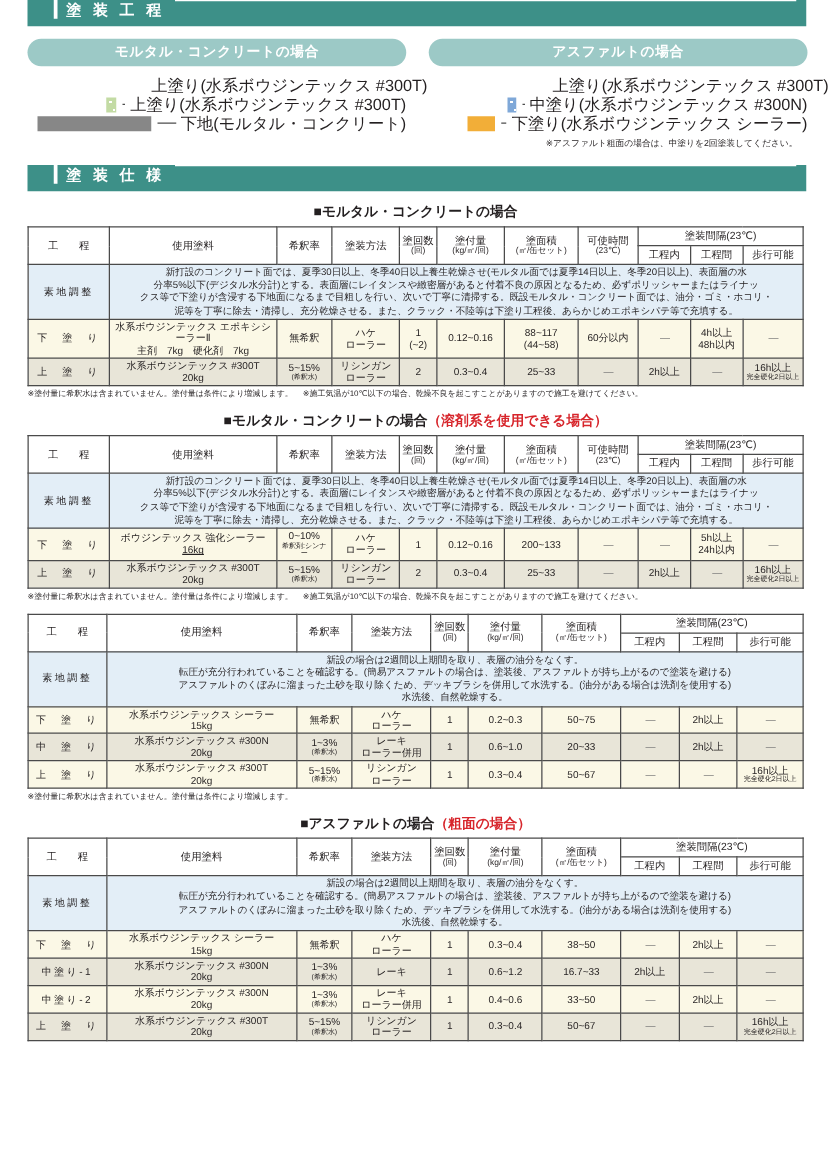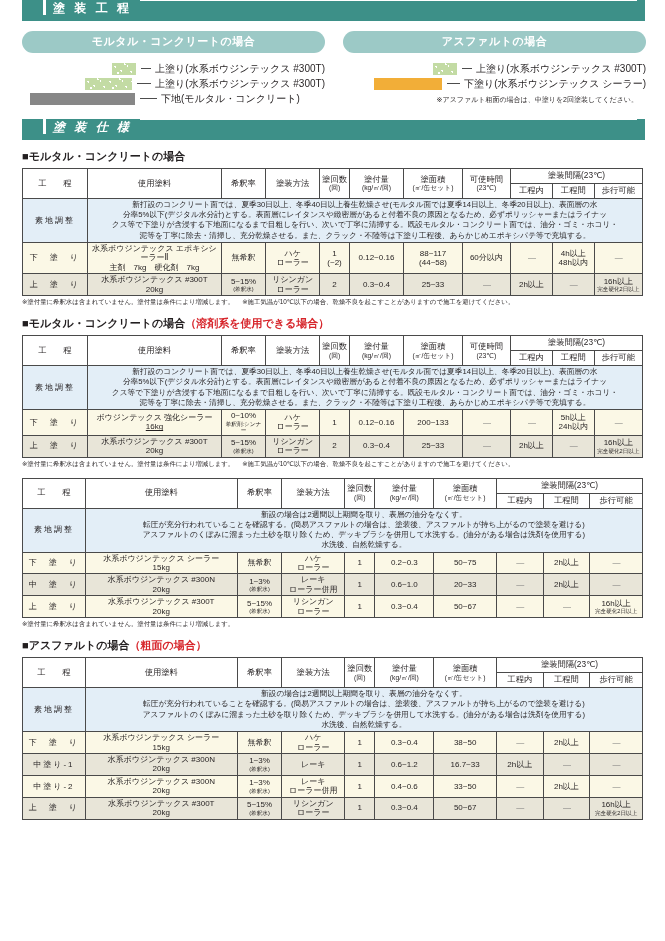--- a/index.html
+++ b/index.html
@@ -82,26 +82,26 @@
     background-image:
       radial-gradient(circle at 15% 30%, #ffffff 0 1px, transparent 1px),
       radial-gradient(circle at 42% 65%, #ffffff 0 1px, transparent 1px),
       radial-gradient(circle at 70% 25%, #ffffff 0 1px, transparent 1px),
       radial-gradient(circle at 88% 72%, #ffffff 0 1px, transparent 1px),
       radial-gradient(circle at 28% 85%, #ffffff 0 1px, transparent 1px),
       radial-gradient(circle at 58% 12%, #ffffff 0 1px, transparent 1px);
     background-size: 22px 12px;
   }
   .leader { width:17px; height:1px; background:#4d4d4d; margin-left:5px; }
-  .layer-label { font-size:10px; margin-left:4px; white-space:nowrap; color:#231f20; }
+  .layer-label { font-size:13px; margin-left:4px; white-space:nowrap; color:#231f20; }
   .diagram-note { font-size:7px; text-align:right; margin-top:5px; padding-right:8px; color:#231f20;}
 
   
   .spec-block { padding:0 22px; margin-top:9px; }
-  .block-head { font-size:11px; font-weight:bold; margin:4px 0 4px 0; }
+  .block-head { font-size:11px; font-weight:bold; margin:4px 0 4px 0;text-align:center; }
   .block-head .red { color:#d7252b; }
 
   table.spec {
     width:100%;
     border-collapse:collapse;
     table-layout:fixed;
     font-size:8px;
   }
   table.spec th, table.spec td {
     border:1px solid #4a4a4a;
@@ -170,30 +170,37 @@
         <div class="diagram-cap">アスファルトの場合</div>
         <div class="layers">
           <div class="layer-row">
             <div class="swatch sw-green" style="width: 40px; margin-left: 90px;">
               <span class="speck"></span>
             </div>
             <div class="leader"></div>
             <div class="layer-label">上塗り(水系ボウジンテックス #300T)</div>
           </div>
           <div class="layer-row">
+            <div class="swatch sw-blue" style="width: 58px; margin-left: 63px;">
+              <span class="speck"></span>
+            </div>
+            <div class="leader"></div>
+            <div class="layer-label">中塗り(水系ボウジンテックス #300N)</div>
+          </div>
+          <div class="layer-row">
             <div class="swatch sw-orange" style="width: 90px; margin-left: 31px;"></div>
             <div class="leader"></div>
             <div class="layer-label">下塗り(水系ボウジンテックス シーラー)</div>
           </div>
         </div>
         <div class="diagram-note">※アスファルト粗面の場合は、中塗りを2回塗装してください。</div>
       </div>
     </div>
 
-  <div class="section-bar" style="margin-top:12px;font-style:italic;">
+  <div class="section-bar" style="margin-top:12px;">
     <div class="accent"></div>
     <div class="sec-label">塗 装 仕 様</div>
     <div class="rule"></div>
   </div>
 
   <div id="spec-tables">
       <div class="spec-block">
         <div class="block-head"><span>■モルタル・コンクリートの場合</span></div>
         <table class="spec">
           <colgroup>

